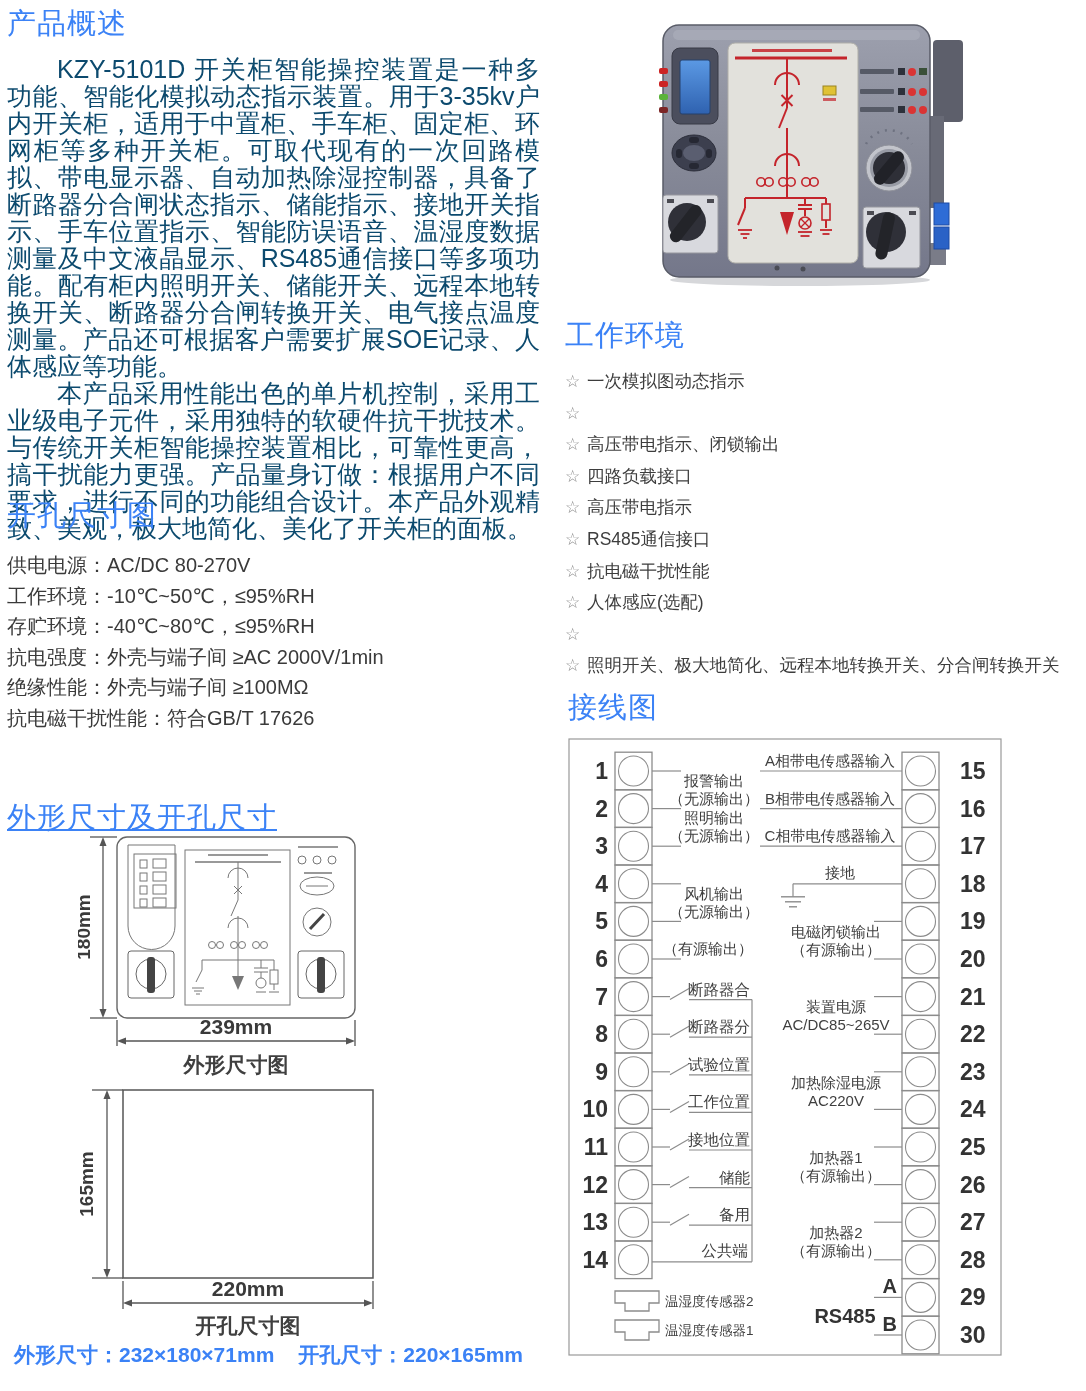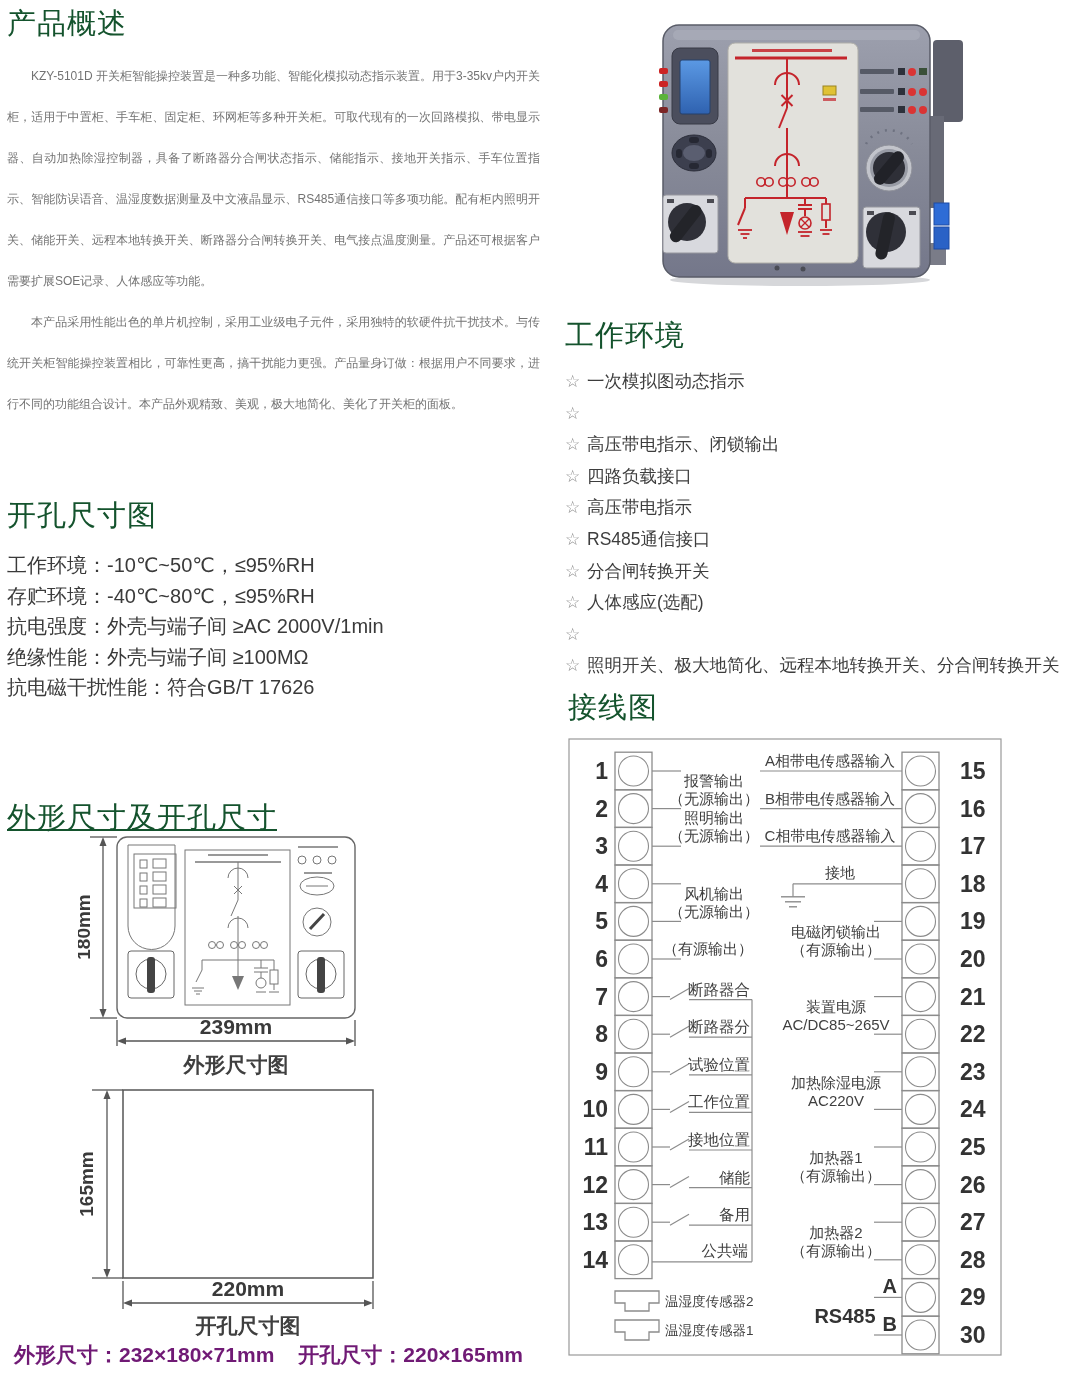--- a/index.html
+++ b/index.html
@@ -1,25 +1,25 @@
 <!DOCTYPE html>
 <html><head>
 <meta charset="utf-8">
 <style>
   html,body{margin:0;padding:0;}
   body{width:1086px;height:1391px;background:#fff;font-family:"Liberation Sans","DejaVu Sans",sans-serif;}
   .page{position:relative;width:1086px;height:1391px;background:#fff;overflow:hidden;}
   .abs{position:absolute;}
-  .h-green{font-size:29px;line-height:34px;color:#14532d;font-weight:500;letter-spacing:1px;margin:0;}
-  .para{font-size:12px;line-height:41px;color:#737373;text-align:justify;text-indent:2em;margin:0;}
+  .h-green{font-size:29px;line-height:34px;color:#3b82f6;font-weight:500;letter-spacing:1px;margin:0;}
+  .para{font-size:25px;line-height:27px;color:#0c4a6e;text-align:justify;text-indent:2em;margin:0;}
   .spec-line{font-size:20px;line-height:30.5px;color:#3a3a3a;}
   .feat-list{list-style:none;margin:14px 0 0 0;padding:0;}
   .feat-list li{display:flex;align-items:flex-start;font-size:17.5px;line-height:31.6px;color:#3d3d3d;}
   .feat-list .star{width:22px;flex:0 0 22px;color:#8f8f8f;font-size:17px;}
-  .summary{font-size:21px;font-weight:bold;color:#701a75;display:flex;gap:24px;white-space:nowrap;}
+  .summary{font-size:21px;font-weight:bold;color:#3b82f6;display:flex;gap:24px;white-space:nowrap;}
   svg text{font-family:"Liberation Sans","DejaVu Sans",sans-serif;}
 </style>
 </head>
 <body>
 
 <div class="page">
 
   <div class="abs" style="left:7px;top:6px;width:533px;">
     <h1 class="h-green">产品概述</h1>
     <div style="margin-top:16px;">
@@ -193,39 +193,40 @@
         <li>
           <span class="star">☆</span>
           <span>高压带电指示</span>
         </li>
         <li>
           <span class="star">☆</span>
           <span>RS485通信接口</span>
         </li>
         <li>
           <span class="star">☆</span>
-          <span>分合闸转换开关</span>
+          <span>抗电磁干扰性能</span>
         </li>
         <li>
           <span class="star">☆</span>
           <span>人体感应(选配)</span>
         </li>
         <li>
           <span class="star">☆</span>
         </li>
         <li>
           <span class="star">☆</span>
           <span>照明开关、极大地简化、远程本地转换开关、分合闸转换开关</span>
         </li>
       </ul>
   </div>
 
   <div class="abs" style="left:7px;top:498px;width:545px;">
     <h1 class="h-green">开孔尺寸图</h1>
     <div id="tech-list" style="margin-top:18px;">
+        <div class="spec-line">供电电源：AC/DC 80-270V</div>
         <div class="spec-line">工作环境：-10℃~50℃，≤95%RH</div>
         <div class="spec-line">存贮环境：-40℃~80℃，≤95%RH</div>
         <div class="spec-line">抗电强度：外壳与端子间 ≥AC 2000V/1min</div>
         <div class="spec-line">绝缘性能：外壳与端子间 ≥100MΩ</div>
         <div class="spec-line">抗电磁干扰性能：符合GB/T 17626</div>
       </div>
   </div>
 
   <h1 class="h-green abs" style="left:7px;top:800px;text-decoration:underline;">外形尺寸及开孔尺寸</h1>
 

